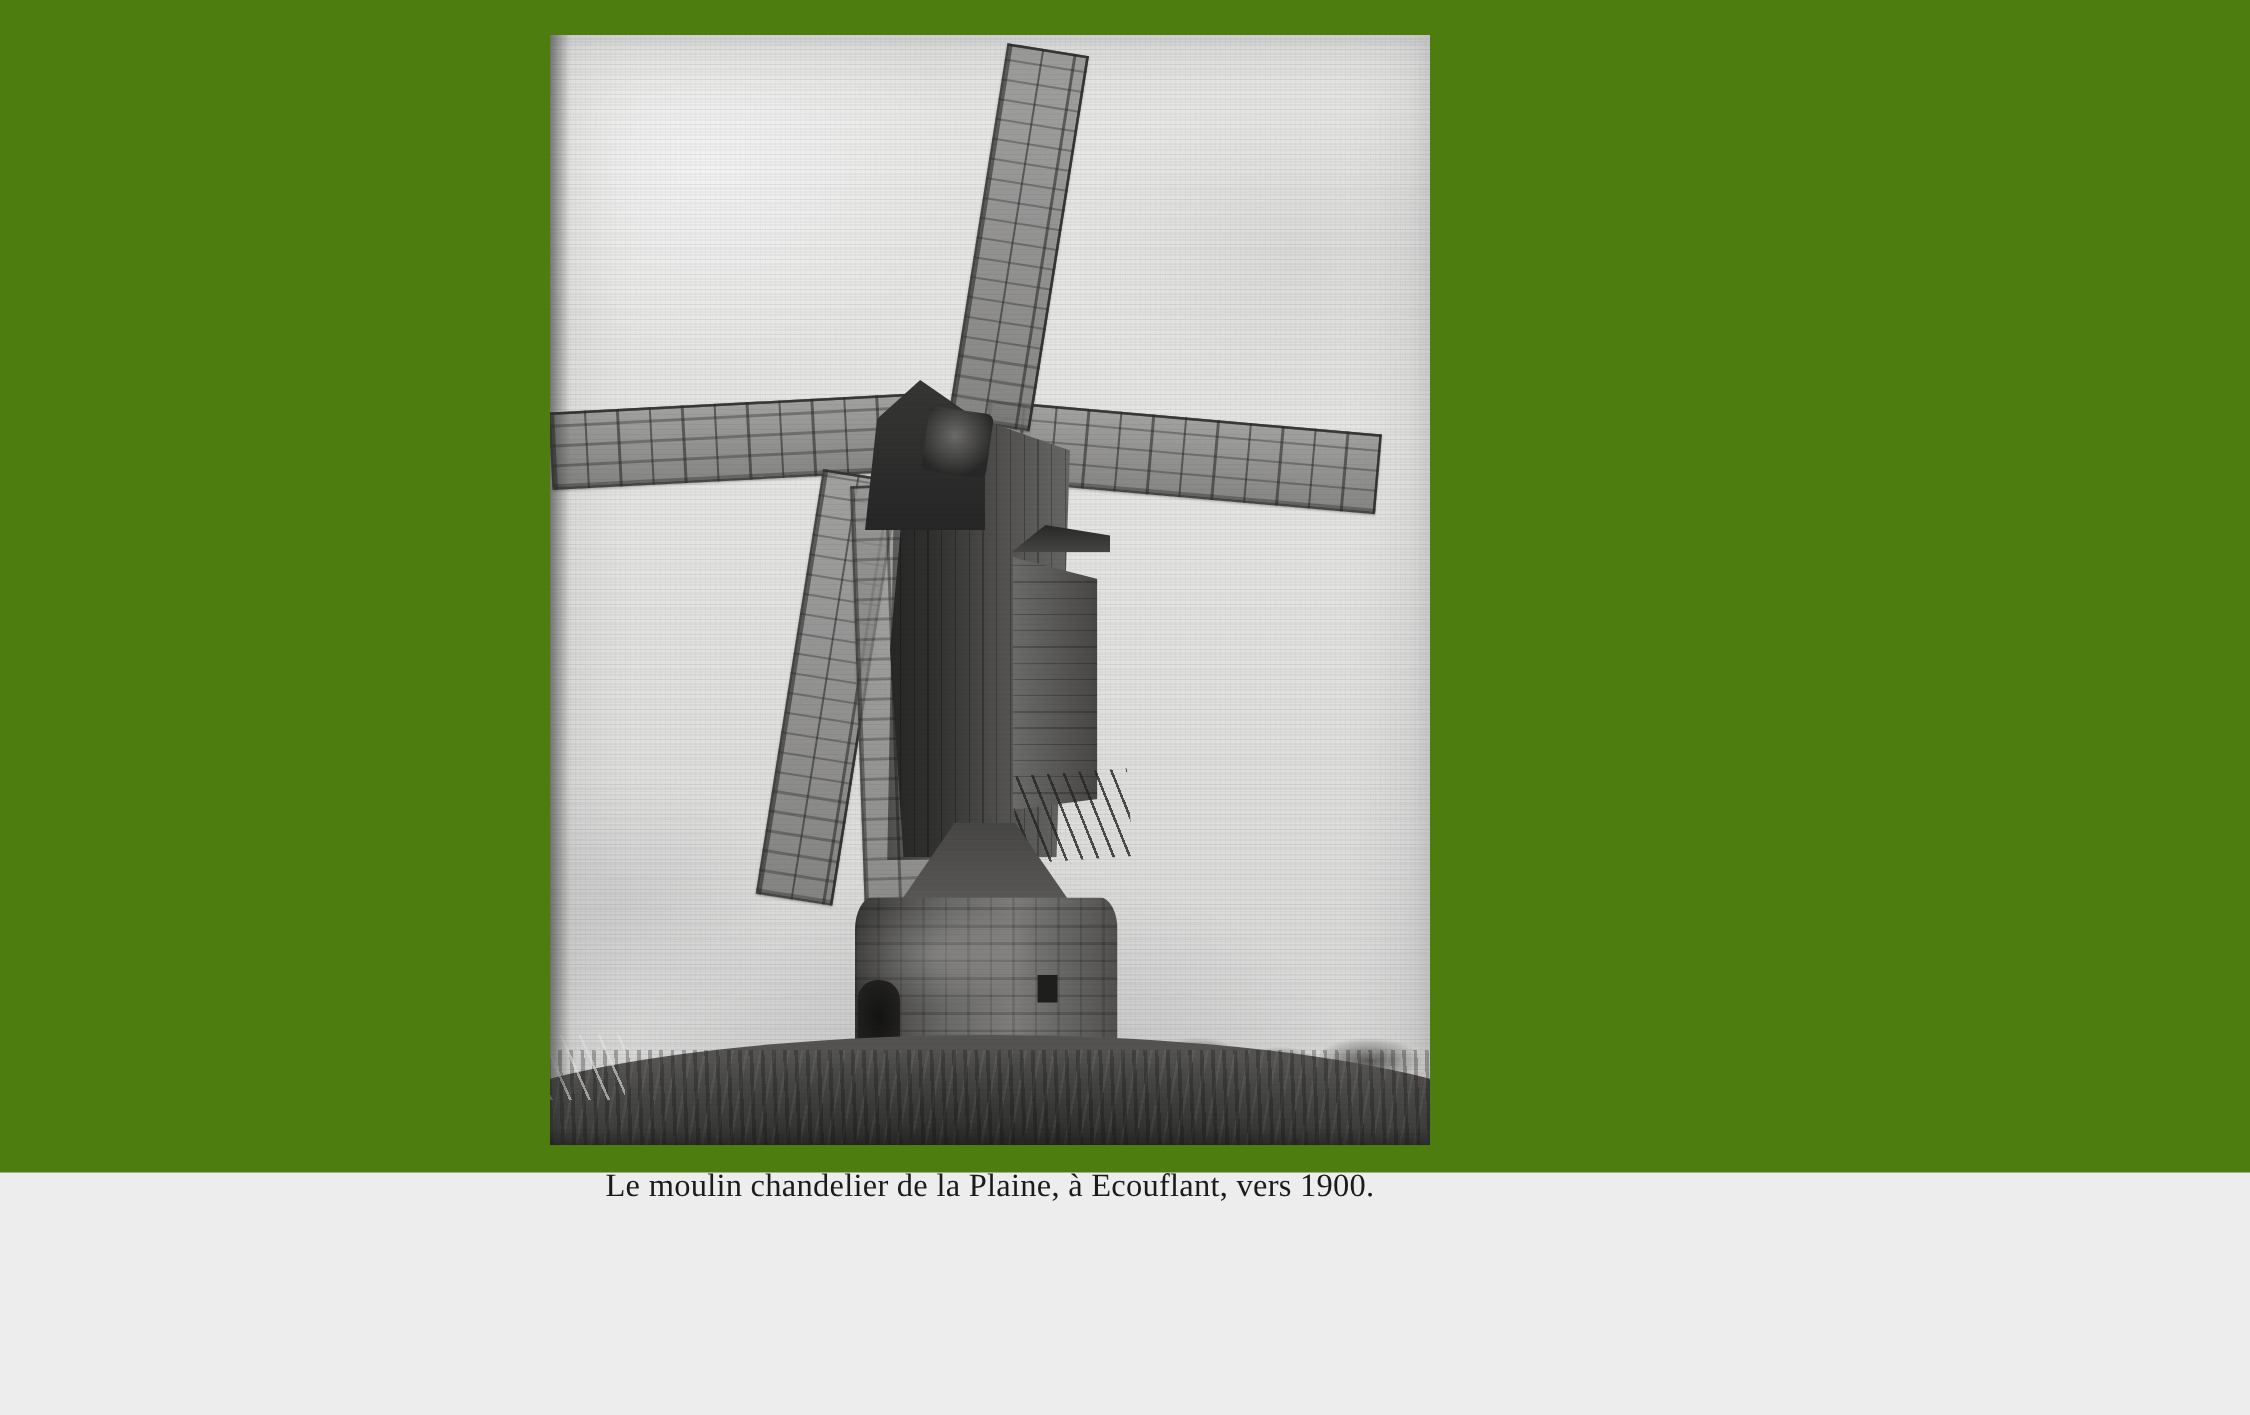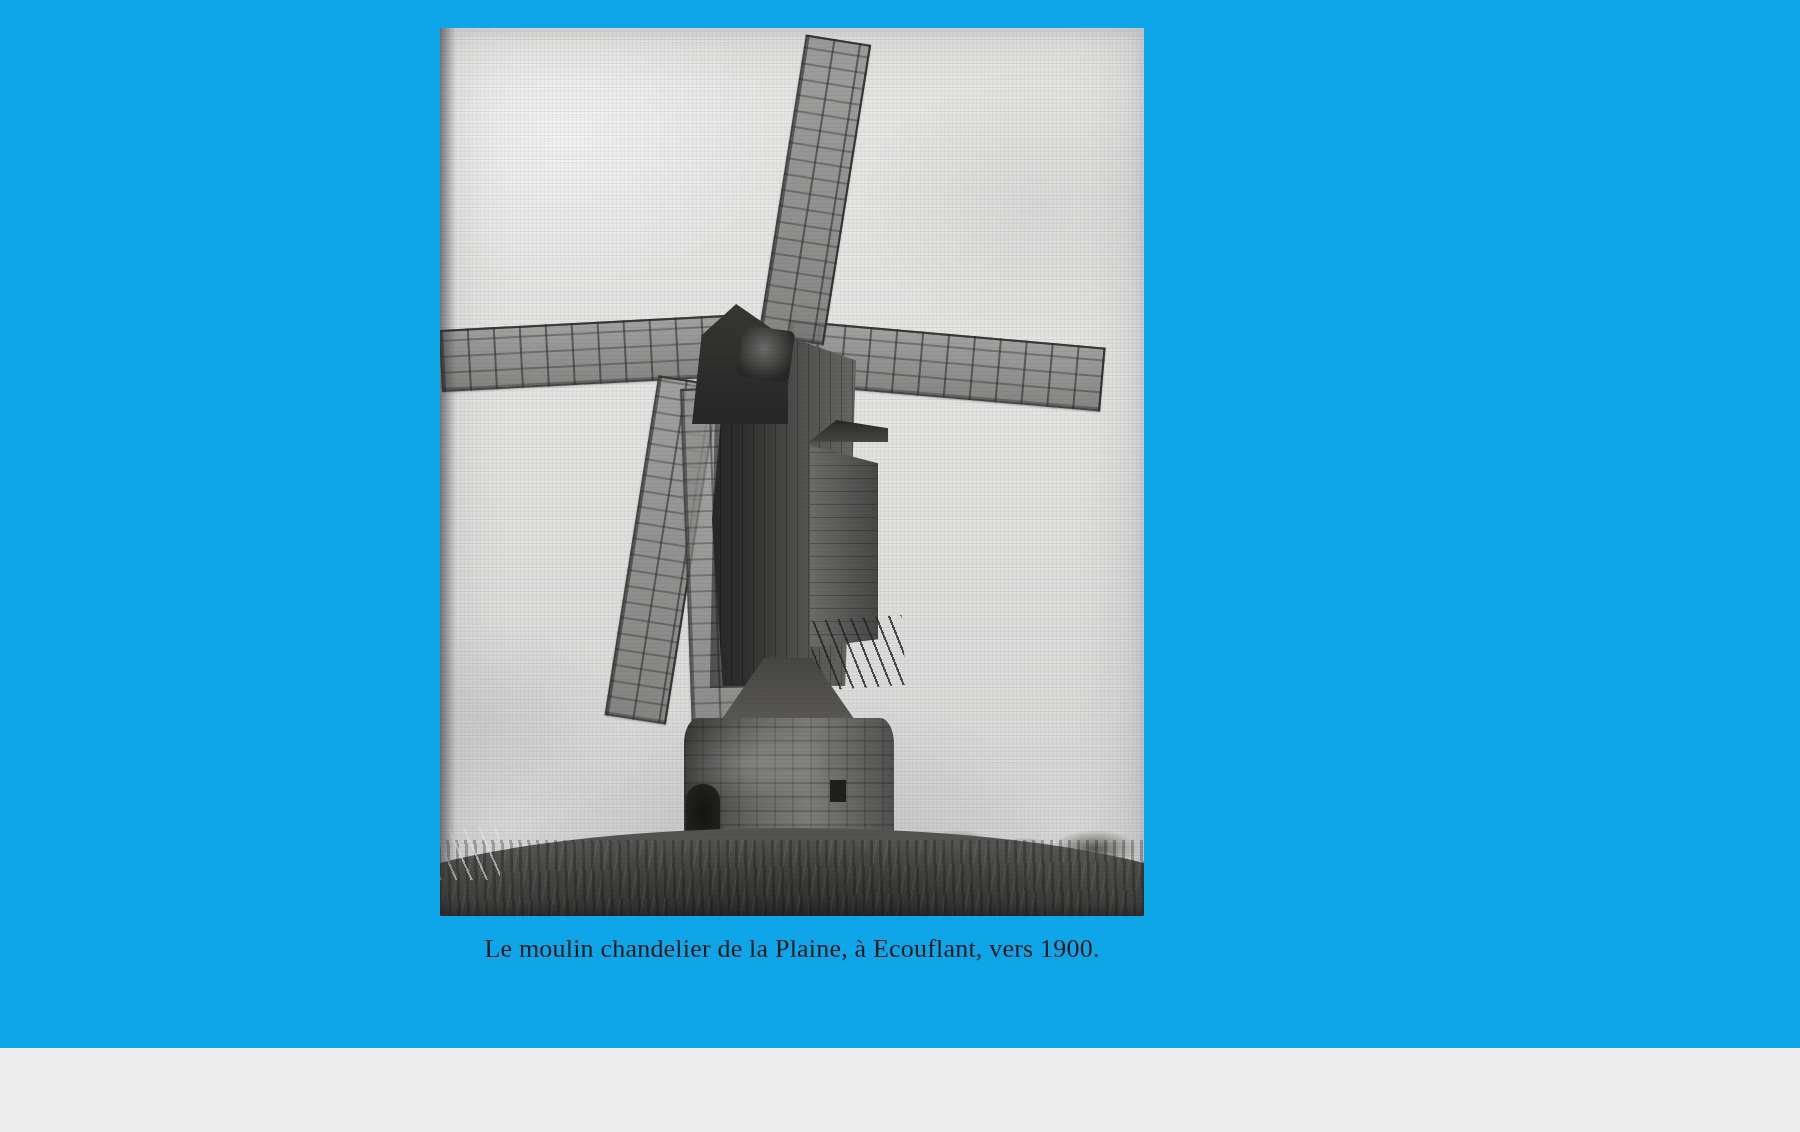--- a/index.html
+++ b/index.html
@@ -9,22 +9,22 @@
   }
   body {
     width: 1800px;
     height: 1132px;
     overflow: hidden;
     font-family: "Liberation Serif", serif;
   }
   .page {
     position: relative;
     width: 1800px;
-    height: 1048px;
-    background: #0ea5e9;
+    height: 938px;
+    background: #4d7c0f;
   }
   .figure-block {
     position: absolute;
     left: 440px;
     top: 28px;
     width: 704px;
     height: 960px;
   }
   .photo-frame {
     position: relative;

